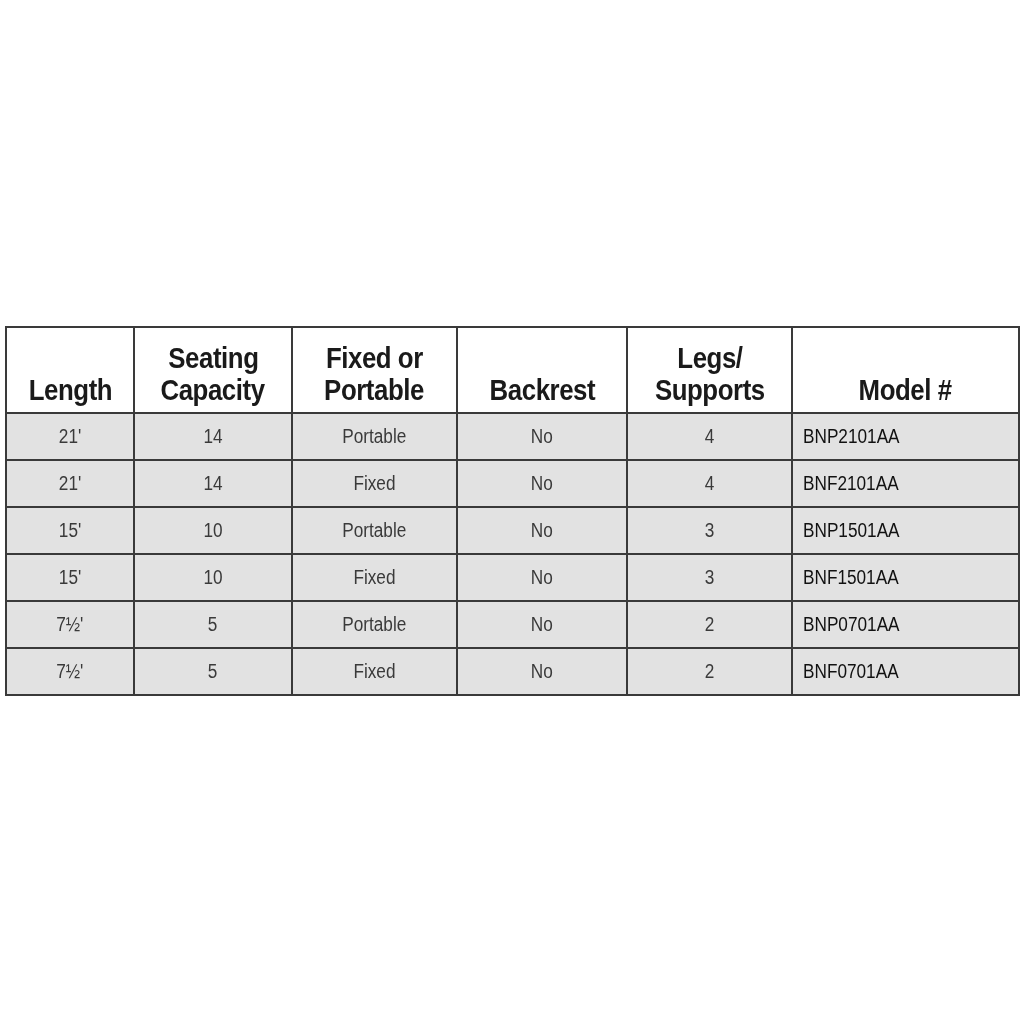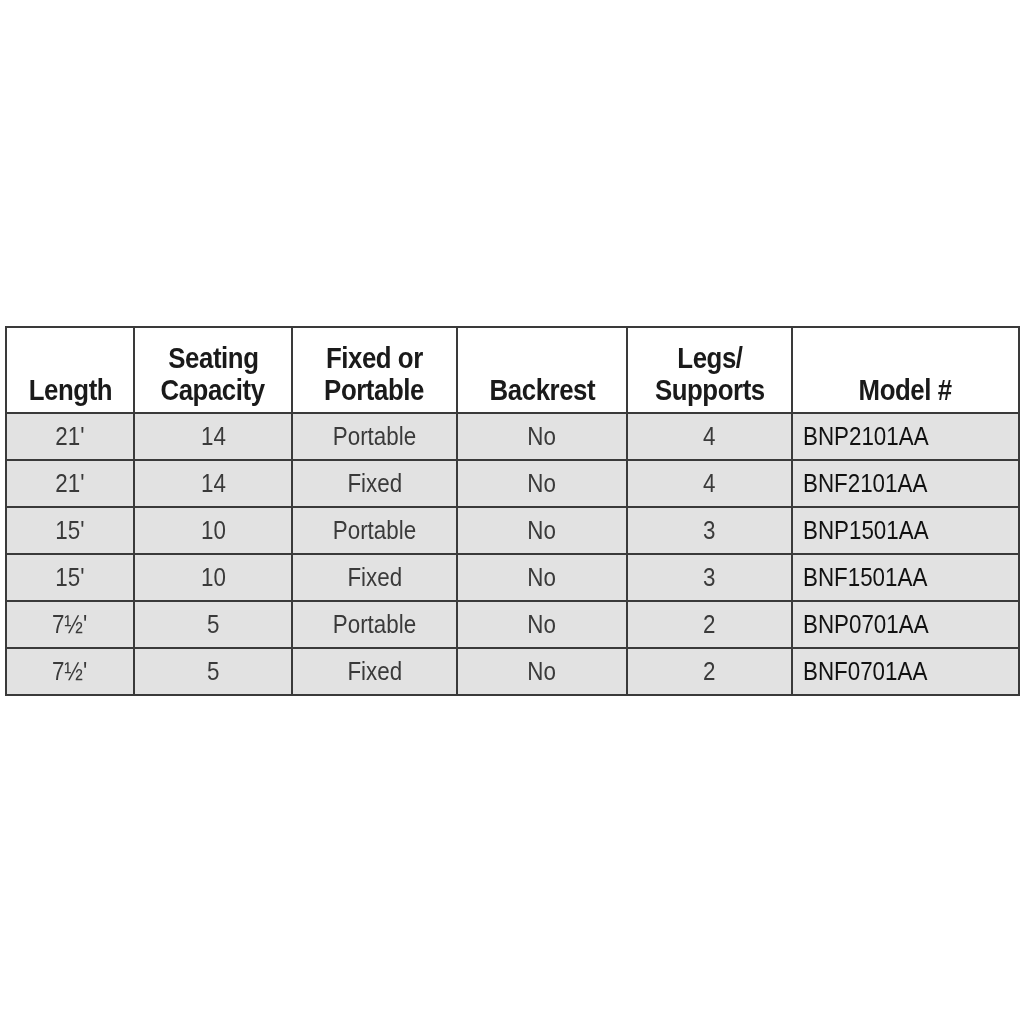--- a/index.html
+++ b/index.html
@@ -11,21 +11,21 @@
     .spec-table th, .spec-table td {
       border: 2px solid #3a3a3a; text-align: center; padding: 0;
     }
     .spec-table th {
       background: #ffffff; color: #1a1a1a; font-weight: bold;
       font-size: 30px; line-height: 32px; height: 78px; vertical-align: bottom;
       padding-bottom: 6px; letter-spacing: -0.5px; transform-origin: center;
     }
     .spec-table th span { display: inline-block; transform: scaleX(0.86); }
     .spec-table td {
-      background: #e2e2e2; color: #3a3a3a; font-size: 26px; height: 45px;
+      background: #e2e2e2; color: #3a3a3a; font-size: 20px; height: 45px;
       font-weight: normal;
     }
     .spec-table td span { display: inline-block; transform: scaleX(0.86); }
     .spec-table td.model { color: #111111; font-weight: normal; text-align: left; padding-left: 10px; }
     .spec-table td.model span { transform-origin: left center; }
   </style>
 </head>
 <body>
 
 <table class="spec-table">

